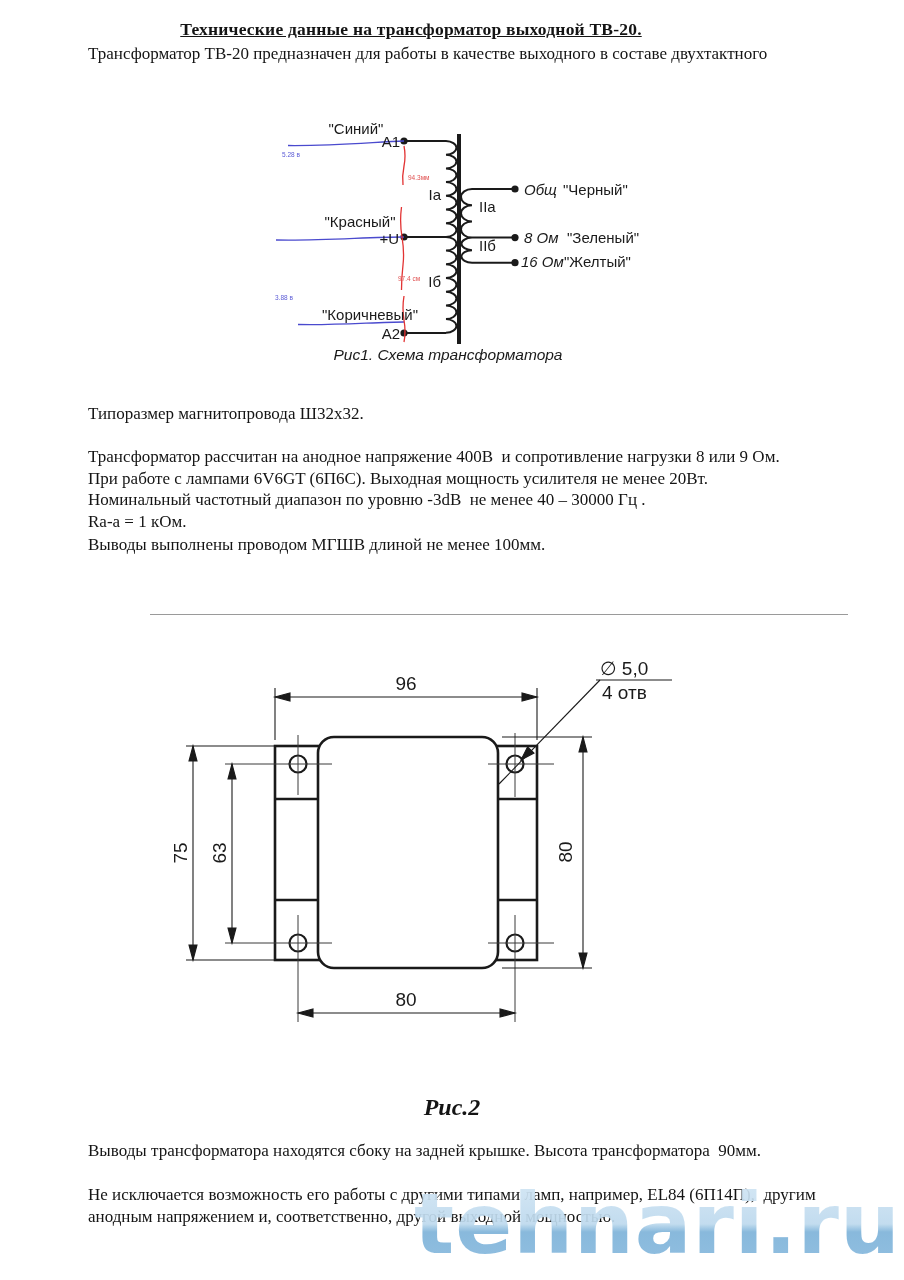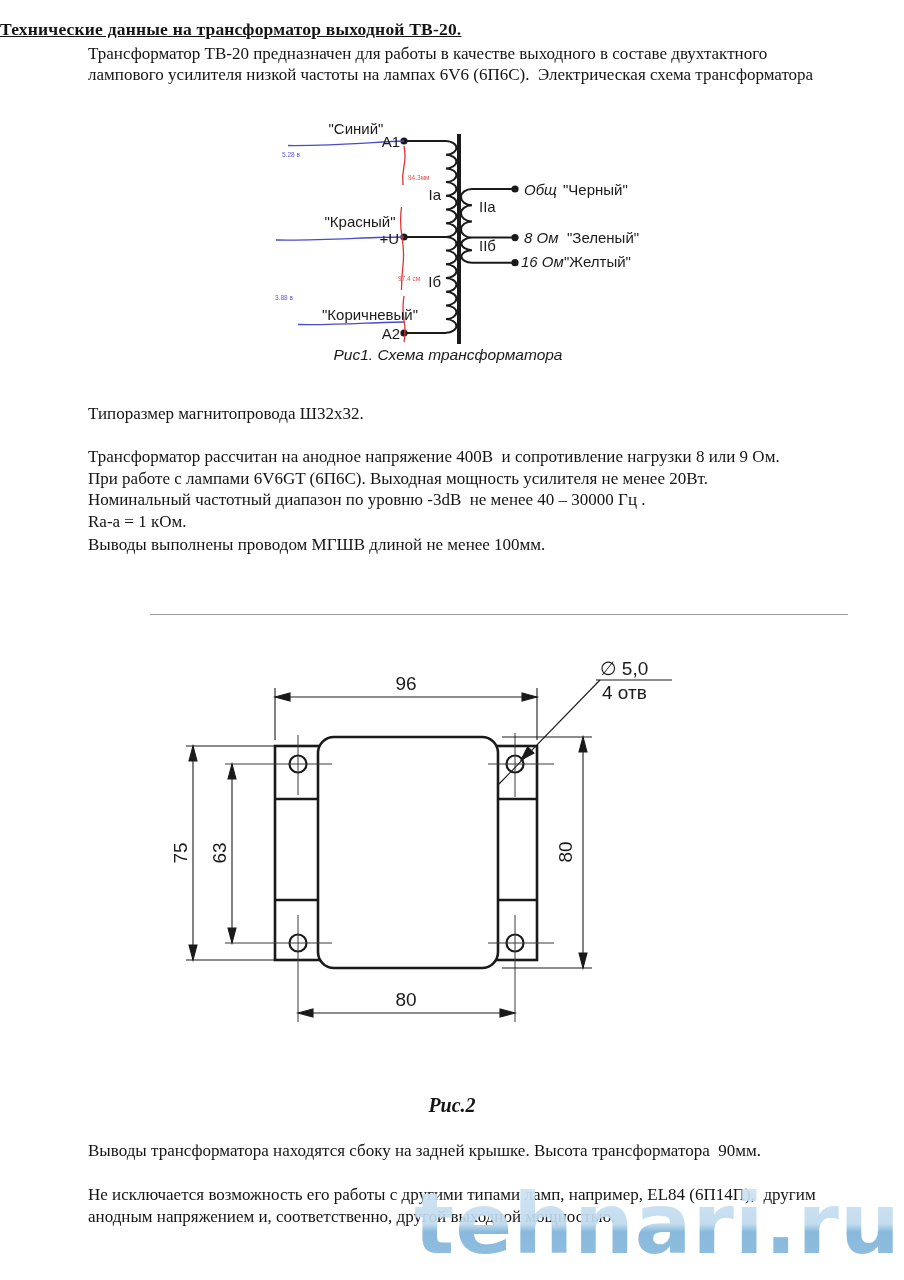--- a/index.html
+++ b/index.html
@@ -1,23 +1,23 @@
 <!DOCTYPE html>
 <html><head>
 <meta charset="utf-8">
 <style>
   html,body{margin:0;padding:0;}
   .page{position:relative;width:904px;height:1280px;background:#ffffff;overflow:hidden;
         font-family:"Liberation Serif", serif;color:#141414;}
-  .doc-title{position:absolute;left:0;top:19px;width:822px;
+  .doc-title{position:absolute;left:0;top:19px;width:822px;text-align:center;
              font-size:17.5px;font-weight:bold;text-decoration:underline;letter-spacing:.2px;}
   .tline{position:absolute;left:88px;width:770px;font-size:17px;line-height:21.6px;white-space:pre;}
   .underline-rule{position:absolute;left:150px;top:614px;width:698px;border-top:1.4px solid #9a9a9a;}
   .fig-caption2{position:absolute;left:0;top:1094px;width:904px;text-align:center;
-                font-size:20px;font-weight:bold;font-style:italic;}
+                font-size:24px;font-weight:bold;font-style:italic;}
   svg{position:absolute;left:0;}
   text{font-family:"Liberation Sans", sans-serif;fill:#1a1a1a;}
   .lbl{font-size:15px;}
   .ital{font-style:italic;}
   .tiny-b{font-size:6.5px;fill:#5b5bd6;}
   .tiny-r{font-size:6.5px;fill:#e05050;}
   .dimtxt{font-size:19px;}
   .capt1{font-size:15.5px;font-style:italic;}
   .watermark{position:absolute;left:414px;top:1178px;width:560px;height:100px;
              font-family:"DejaVu Sans", sans-serif;font-weight:bold;font-size:84px;
@@ -26,21 +26,20 @@
              -webkit-background-clip:text;background-clip:text;color:transparent;opacity:.92;}
 </style>
 </head>
 <body>
 
 <div class="page">
 
   <div class="doc-title">Технические данные на трансформатор выходной ТВ-20.</div>
 
   <div class="tline" style="top:43px">Трансформатор ТВ-20 предназначен для работы в качестве выходного в составе двухтактного</div>
-  <div class="tline" style="top:64px">лампового усилителя низкой частоты на лампах 6V6 (6П6С).  Электрическая схема трансформатора</div>
 
   <svg style="top:110px" width="904" height="265" viewBox="0 0 904 265">
     <g>
       <line x1="459" y1="24" x2="459" y2="234" stroke="#1a1a1a" stroke-width="4"></line>
     </g>
     <g stroke="#1a1a1a" stroke-width="2" fill="none">
       <line x1="404" y1="31" x2="446" y2="31"></line>
       <line x1="404" y1="127" x2="446" y2="127"></line>
       <line x1="404" y1="223" x2="446" y2="223"></line>
       <path d="M446,31 a11,6.86 0 0 1 0,13.7 a11,6.86 0 0 1 0,13.7 a11,6.86 0 0 1 0,13.7 a11,6.86 0 0 1 0,13.7 a11,6.86 0 0 1 0,13.7 a11,6.86 0 0 1 0,13.7 a11,6.86 0 0 1 0,13.7 a11,6.86 0 0 1 0,13.7 a11,6.86 0 0 1 0,13.7 a11,6.86 0 0 1 0,13.7 a11,6.86 0 0 1 0,13.7 a11,6.86 0 0 1 0,13.7 a11,6.86 0 0 1 0,13.7 a11,6.86 0 0 1 0,13.7"></path>

